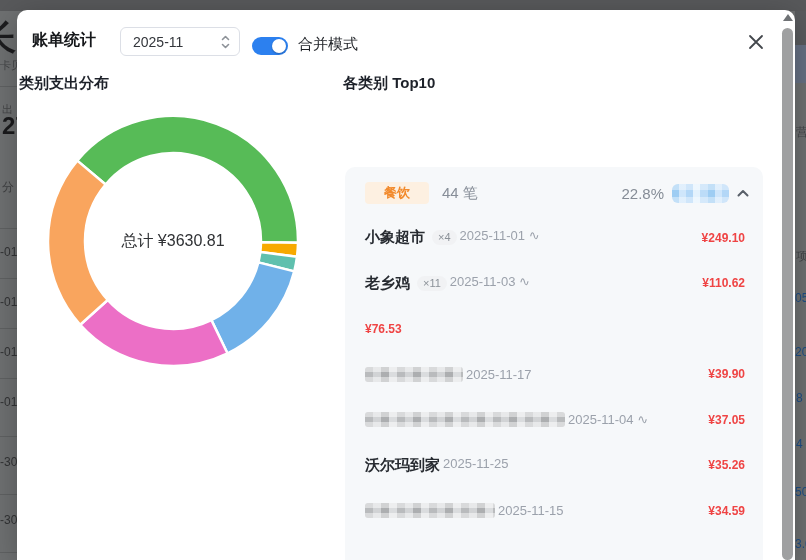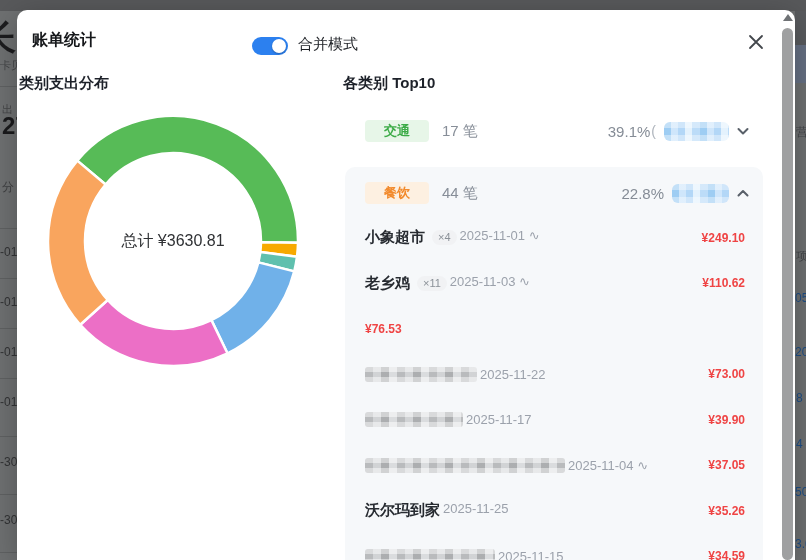--- a/index.html
+++ b/index.html
@@ -137,20 +137,27 @@
     <div class="frag" style="top: 392px; left: 1px; font-size: 12px; color: rgb(29, 77, 133);">8</div>
     <div class="frag" style="top: 438px; left: 1px; font-size: 12px; color: rgb(29, 77, 133);">4</div>
     <div class="frag" style="top: 486px; left: 0px; font-size: 12px; color: rgb(29, 77, 133);">50</div>
     <div class="frag" style="top: 538px; left: 0px; font-size: 12px; color: rgb(29, 77, 133);">3.0</div>
   </div>
 <div class="top-band"></div>
 
 <div class="modal">
   <div class="dlg-title">账单统计</div>
 
+  <div class="month-select">
+    <span class="val">2025-11</span>
+    <svg width="11" height="18" viewBox="0 0 11 18">
+      <path d="M2.5 6.5 L5.5 3.5 L8.5 6.5" fill="none" stroke="#8d9298" stroke-width="1.6" stroke-linecap="round" stroke-linejoin="round"></path>
+      <path d="M2.5 11.5 L5.5 14.5 L8.5 11.5" fill="none" stroke="#8d9298" stroke-width="1.6" stroke-linecap="round" stroke-linejoin="round"></path>
+    </svg>
+  </div>
 
   <div class="toggle">
     <div class="knob"></div>
   </div>
   <div class="toggle-label">合并模式</div>
 
   <div class="close-btn">
     <svg width="18" height="18" viewBox="0 0 18 18">
       <path d="M3 3 L15 15 M15 3 L3 15" stroke="#43474c" stroke-width="1.8" stroke-linecap="round"></path>
     </svg>
@@ -164,33 +171,20 @@
         <path d="M31.24 46.65 A125 125 0 0 1 251.99 128.66 L214.99 128.17 A88 88 0 0 0 59.59 70.43 Z" fill="#57bb57" stroke="#ffffff" stroke-width="2.5" stroke-linejoin="round"></path>
         <path d="M251.99 128.66 A125 125 0 0 1 251.00 142.75 L214.30 138.09 A88 88 0 0 0 214.99 128.17 Z" fill="#f7a900" stroke="#ffffff" stroke-width="2.5" stroke-linejoin="round"></path>
         <path d="M251.00 142.75 A125 125 0 0 1 248.24 157.41 L212.36 148.41 A88 88 0 0 0 214.30 138.09 Z" fill="#5fc0ae" stroke="#ffffff" stroke-width="2.5" stroke-linejoin="round"></path>
         <path d="M248.24 157.41 A125 125 0 0 1 181.56 239.46 L165.41 206.17 A88 88 0 0 0 212.36 148.41 Z" fill="#70b1e9" stroke="#ffffff" stroke-width="2.5" stroke-linejoin="round"></path>
         <path d="M181.56 239.46 A125 125 0 0 1 34.22 210.77 L61.69 185.97 A88 88 0 0 0 165.41 206.17 Z" fill="#ec6fc6" stroke="#ffffff" stroke-width="2.5" stroke-linejoin="round"></path>
         <path d="M34.22 210.77 A125 125 0 0 1 31.24 46.65 L59.59 70.43 A88 88 0 0 0 61.69 185.97 Z" fill="#f9a55e" stroke="#ffffff" stroke-width="2.5" stroke-linejoin="round"></path>
       </svg>
     <div class="donut-center">总计 ¥3630.81</div>
   </div>
 
-  <div class="cat-row cat-row-transport" id="catRow0">
-      <span class="cat-badge" style="background: rgb(231, 246, 232); color: rgb(60, 171, 71);">交通</span>
-      <span class="cat-count">17 笔</span>
-      <span class="cat-spacer"></span>
-      <span class="cat-pct">39.1%</span>
-      <span class="cat-paren">(</span>
-      <div class="mosaic-blue" style="width: 65px;"></div>
-      <span class="chev">
-        <svg width="16" height="16" viewBox="0 0 16 16">
-          <path d="M3.5 6 L8 10.5 L12.5 6" fill="none" stroke="#596069" stroke-width="2" stroke-linecap="round" stroke-linejoin="round"></path>
-        </svg>
-      </span>
-    </div>
 
   <div class="expanded-panel">
     <div class="cat-row cat-row-dining" id="catRow1">
         <span class="cat-badge" style="background: rgb(253, 240, 225); color: rgb(242, 138, 44);">餐饮</span>
         <span class="cat-count">44 笔</span>
         <span class="cat-spacer"></span>
         <span class="cat-pct">22.8%</span>
         <div class="mosaic-blue" style="width: 57px;"></div>
         <span class="chev">
           <svg width="16" height="16" viewBox="0 0 16 16">
@@ -218,29 +212,20 @@
             <div class="tx-date">2025-11-03 ∿</div>
           </div>
           <div class="tx-amt">¥110.62</div>
         </div>
         <div class="tx-row">
           <div class="tx-amt">¥76.53</div>
         </div>
         <div class="tx-row">
           <div class="tx-left">
             <div class="tx-nameline">
-              <div class="mosaic-gray" style="width: 112px;"></div>
-            </div>
-            <div class="tx-date">2025-11-22</div>
-          </div>
-          <div class="tx-amt">¥73.00</div>
-        </div>
-        <div class="tx-row">
-          <div class="tx-left">
-            <div class="tx-nameline">
               <div class="mosaic-gray" style="width: 98px;"></div>
             </div>
             <div class="tx-date">2025-11-17</div>
           </div>
           <div class="tx-amt">¥39.90</div>
         </div>
         <div class="tx-row">
           <div class="tx-left">
             <div class="tx-nameline">
               <div class="mosaic-gray" style="width: 200px;"></div>

